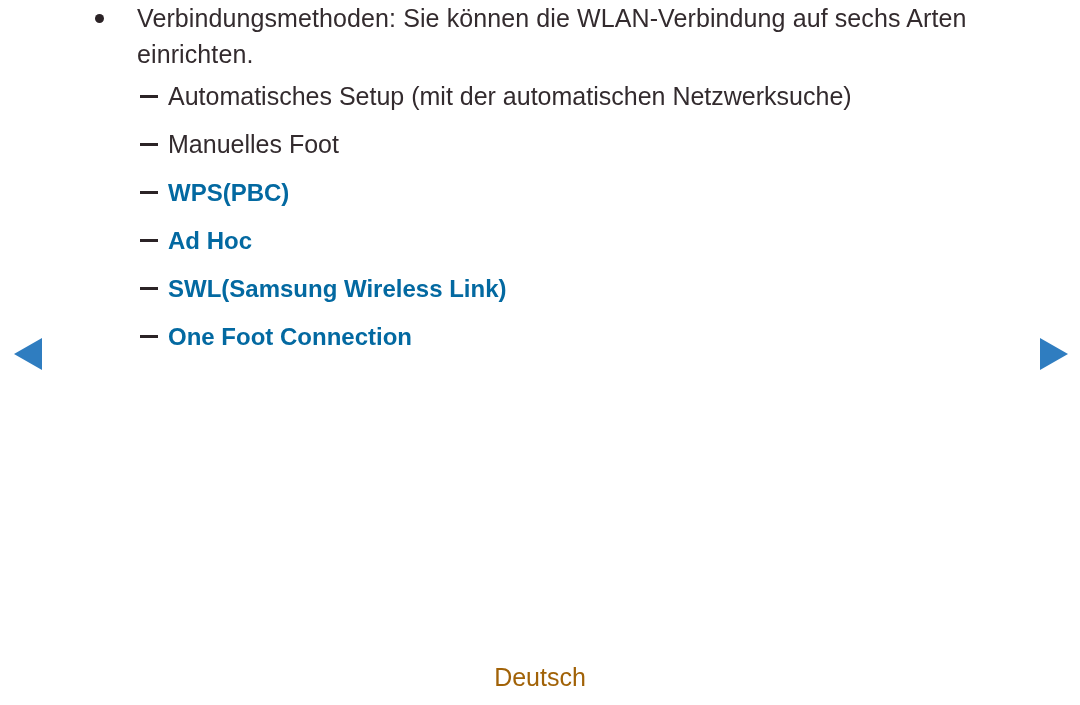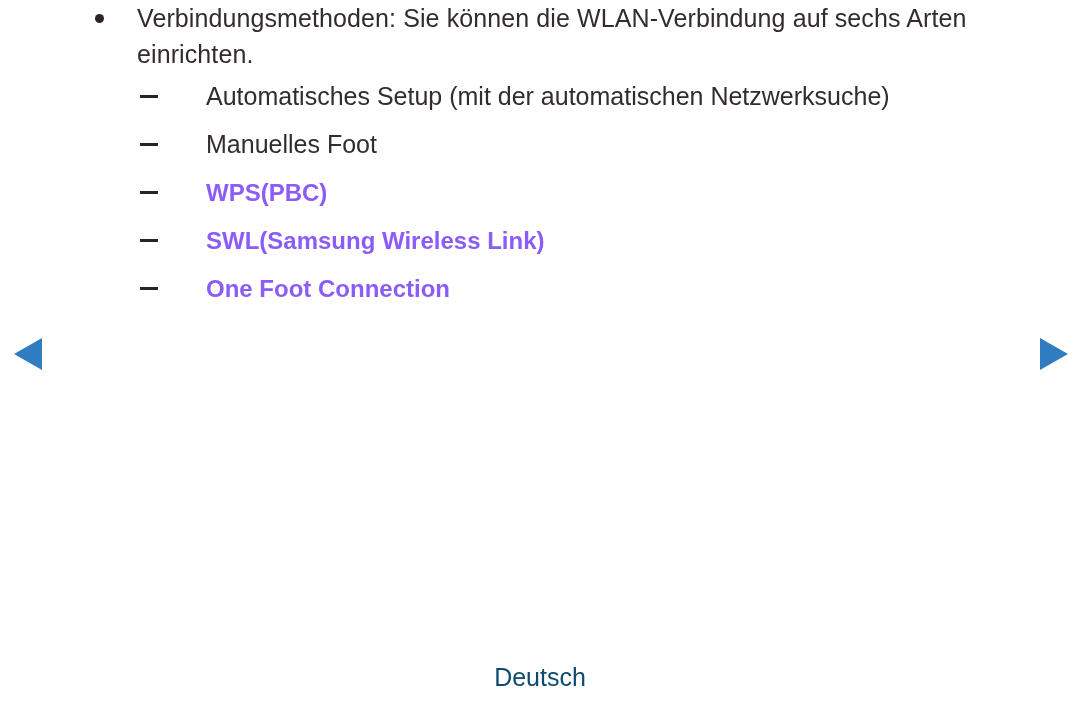--- a/index.html
+++ b/index.html
@@ -91,39 +91,38 @@
   }
   .sub-item .dash {
     position: absolute;
     left: 140px;
     top: 23px;
     width: 18px;
     height: 3px;
     background: #2b2326;
   }
   .sub-item.highlight .sub-label {
-    color: #8b5cf6;
+    color: #0369a1;
     font-weight: bold;
     font-size: 24px;
   }
   .sub-label {
     display: inline-block;
     vertical-align: baseline;
-    margin-left: 38px;
   }
 
   
   .footer {
     position: absolute;
     left: 0;
     right: 0;
     top: 663px;
     text-align: center;
     font-size: 25px;
-    color: #0c4a6e;
+    color: #a16207;
   }
 </style>
 </head>
 <body>
 
 <div class="page">
 
   <div class="nav-arrow prev"></div>
 
   <div class="nav-arrow next"></div>
@@ -145,20 +144,24 @@
       <li class="sub-item">
         <span class="dash"></span>
         <span class="sub-label">Manuelles Foot</span>
       </li>
 
       <li class="sub-item highlight">
         <span class="dash"></span>
         <span class="sub-label">WPS(PBC)</span>
       </li>
 
+      <li class="sub-item highlight">
+        <span class="dash"></span>
+        <span class="sub-label">Ad Hoc</span>
+      </li>
 
       <li class="sub-item highlight">
         <span class="dash"></span>
         <span class="sub-label">SWL(Samsung Wireless Link)</span>
       </li>
 
       <li class="sub-item highlight">
         <span class="dash"></span>
         <span class="sub-label">One Foot Connection</span>
       </li>

